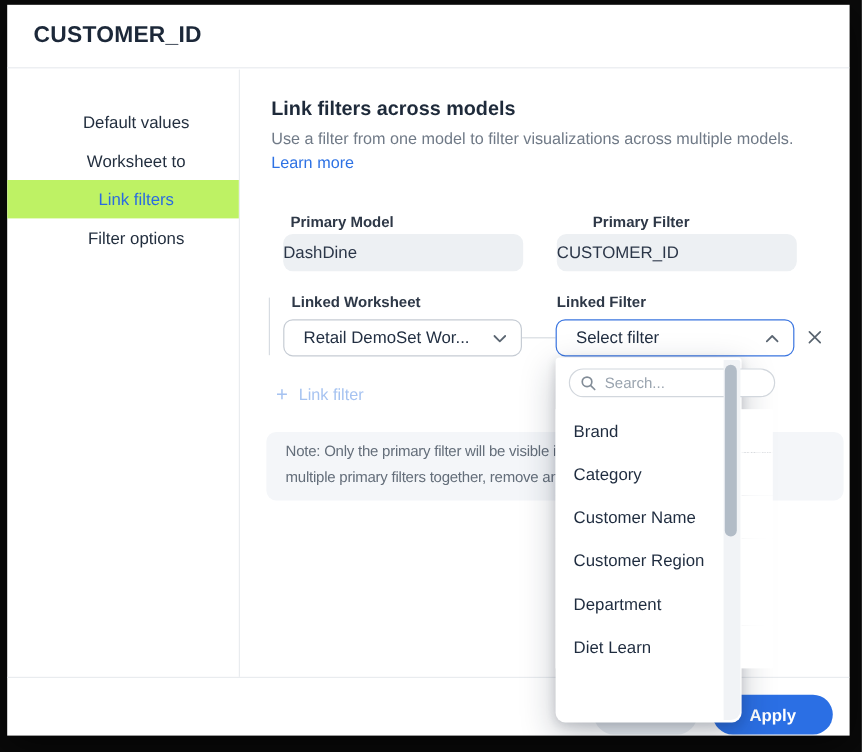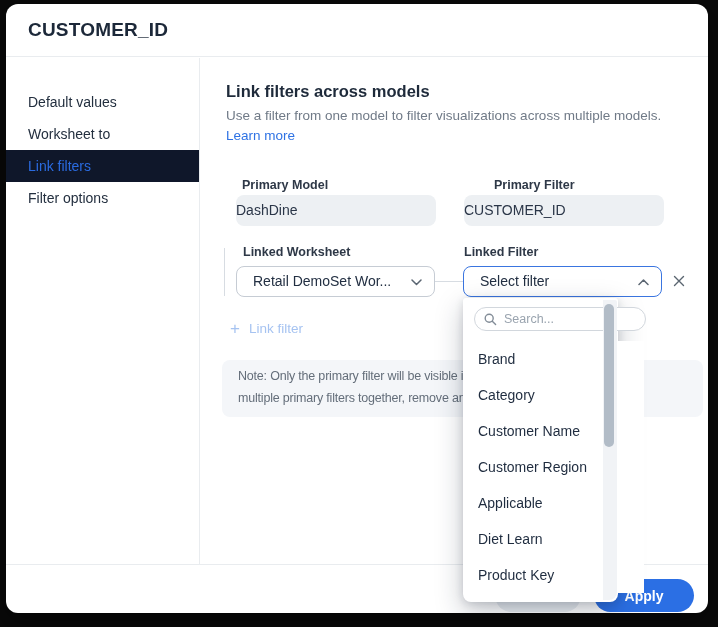--- a/index.html
+++ b/index.html
@@ -1,32 +1,32 @@
 <!DOCTYPE html>
 <html><head>
 <meta charset="utf-8">
 <style>
   * { margin:0; padding:0; box-sizing:border-box; }
   html,body { width:718px; height:627px; background:#0a0a0a; font-family:"Liberation Sans","DejaVu Sans",sans-serif; overflow:hidden; }
 
   .dialog {
     position:absolute; left:6px; top:4px; width:702px; height:609px;
-    background:#ffffff; border-radius:12px;
+    background:#ffffff; border-radius:0;
     box-shadow:0 8px 30px rgba(0,0,0,.6);
     overflow:hidden;
   }
 
   
   .header { position:absolute; left:0; top:0; right:0; height:53px; border-bottom:1px solid #e9ecef; }
   .header .title { position:absolute; left:22px; top:15px; font-size:19px; font-weight:700; color:#1c2839; letter-spacing:.2px; }
 
   
   .sidebar { position:absolute; left:0; top:54px; width:194px; height:506px; border-right:1px solid #e9ecef; padding-top:28px; }
-  .side-item { height:32px; line-height:32px; padding-left:22px; font-size:14px; color:#232f3f; cursor:pointer; }
-  .side-item.active { background:#0f172a; color:#2a6be0; }
+  .side-item { height:32px; line-height:32px; padding-left:22px; font-size:14px; color:#232f3f; cursor:pointer;text-align:center; }
+  .side-item.active { background:#bef264; color:#2a6be0; }
 
   
   .main-heading { position:absolute; left:220px; top:78px; font-size:16.5px; font-weight:700; color:#1e2a3a; }
   .main-desc { position:absolute; left:220px; top:102px; width:448px; font-size:13.5px; line-height:20px; color:#70записи7a87; color:#707a87; }
   .learn-more { color:#2e72e4; text-decoration:none; cursor:pointer; }
 
   .field-label { position:absolute; font-size:12.5px; font-weight:700; color:#2e3847; }
   .readonly-box { position:absolute; width:200px; height:31px; background:#edf0f3; border-radius:8px; font-size:14px; color:#2b3648; line-height:31px; }
 
   .select-box { position:absolute; width:199px; height:31px; background:#fff; border:1px solid #c6ccd4; border-radius:8px; font-size:14px; color:#222f42; line-height:29px; padding-left:16px; cursor:pointer; }
@@ -143,22 +143,21 @@
             <path d="M8.3 8.3 L11.6 11.6" stroke="#828c97" stroke-width="1.4" stroke-linecap="round"></path>
           </svg>
       </span>
       <input class="search-input" type="text" placeholder="Search..." style="">
     </div>
     <div class="dd-list">
       <div class="dd-item">Brand</div>
       <div class="dd-item">Category</div>
       <div class="dd-item">Customer Name</div>
       <div class="dd-item">Customer Region</div>
-      <div class="dd-item">Applicable</div>
+      <div class="dd-item">Department</div>
       <div class="dd-item">Diet Learn</div>
-      <div class="dd-item">Product Key</div>
     </div>
     <div class="dd-track">
       <div class="dd-thumb"></div>
     </div>
   </div>
 
 </div>
 
 </body></html>

